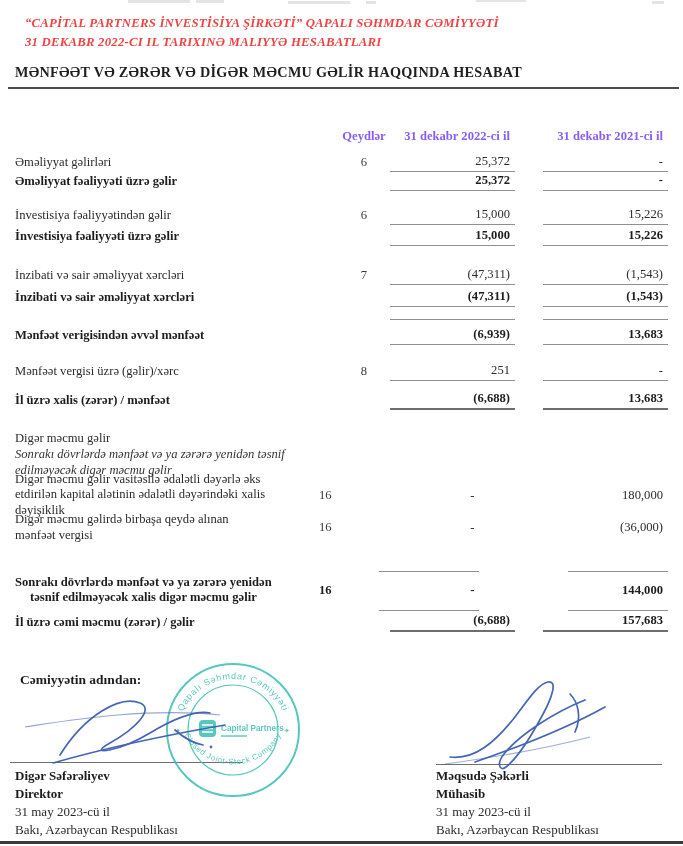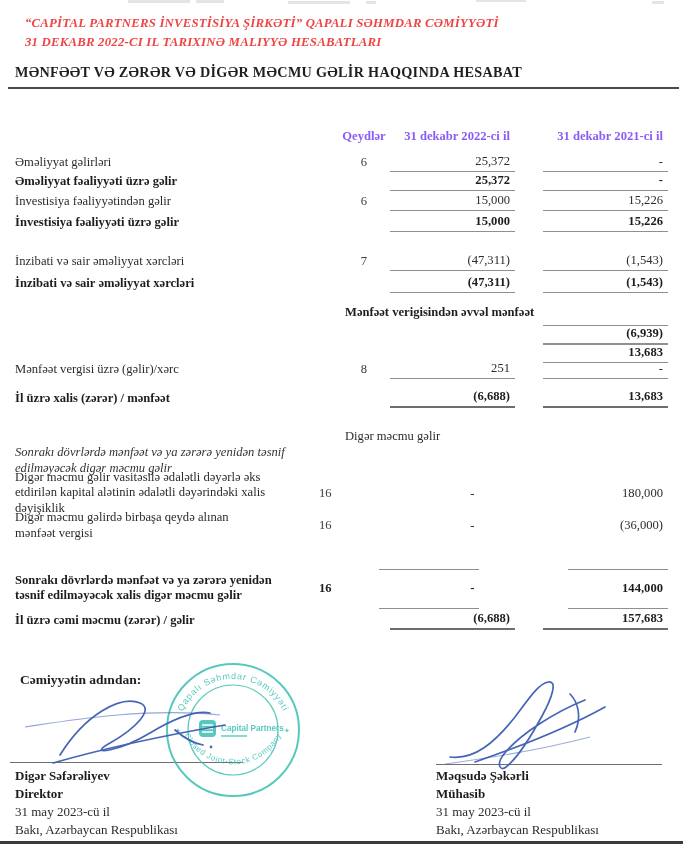--- a/index.html
+++ b/index.html
@@ -21,21 +21,21 @@
   .trow{display:flex;align-items:flex-end;}
   .trow.vcenter{align-items:center;gap:33px;}
   .trow.vcenter .cell{align-items:center;}
   .cell{display:flex;align-items:flex-end;box-sizing:border-box;height:100%;}
   .c-label{width:323px;justify-content:flex-start;line-height:15.5px;padding-bottom:2px;}
   .c-note{width:52px;justify-content:center;padding-bottom:2px;color:#3a3a3a;}
   .c-v{width:125px;justify-content:flex-end;padding:0 5px 2px 0;white-space:nowrap;}
   .c-gap{width:28px;}
   .hdr .c-note,.hdr .c-v{font-weight:bold;color:#8b5cf6;}
   .hdr{height:20px;}
-  .b{font-weight:bold;color:#1d1d1d;}
+  .b{font-weight:bold;color:#1d1d1d;text-align:center;}
   .i{font-style:italic;color:#333;}
   .rb-s{border-bottom:1px solid #8f8f8f;}
   .rb-t{border-bottom:2.5px solid #6d6d6d;}
   .rt{border-top:1px solid #8f8f8f;}
 
   
   .sig-heading{position:absolute;left:20px;top:672px;font-size:13.5px;font-weight:bold;color:#1d1d1d;}
   .sig-line{position:absolute;height:1px;background:#6f6f6f;}
   .sig-block{position:absolute;font-size:13px;line-height:18px;color:#2b2b2b;}
   .sig-block .nm,.sig-block .rl{font-weight:bold;color:#1c1c1c;}
@@ -76,21 +76,21 @@
           <div class="cell c-gap"></div>
           <div class="cell c-v rb-s">-</div>
         </div>
         <div class="trow" style="margin-top: 0px; height: 19px;">
           <div class="cell c-label b">Əməliyyat fəaliyyəti üzrə gəlir</div>
           <div class="cell c-note b"></div>
           <div class="cell c-v b rb-s">25,372</div>
           <div class="cell c-gap b"></div>
           <div class="cell c-v b rb-s">-</div>
         </div>
-        <div class="trow" style="height: 20px;">
+        <div class="trow" style="margin-top: 14px; height: 20px;">
           <div class="cell c-label">İnvestisiya fəaliyyətindən gəlir</div>
           <div class="cell c-note">6</div>
           <div class="cell c-v rb-s">15,000</div>
           <div class="cell c-gap"></div>
           <div class="cell c-v rb-s">15,226</div>
         </div>
         <div class="trow" style="margin-top: 0px; height: 21px;">
           <div class="cell c-label b">İnvestisiya fəaliyyəti üzrə gəlir</div>
           <div class="cell c-note b"></div>
           <div class="cell c-v b rb-s">15,000</div>
@@ -104,42 +104,42 @@
           <div class="cell c-gap"></div>
           <div class="cell c-v rb-s">(1,543)</div>
         </div>
         <div class="trow" style="margin-top: 0px; height: 22px;">
           <div class="cell c-label b">İnzibati və sair əməliyyat xərcləri</div>
           <div class="cell c-note b"></div>
           <div class="cell c-v b rb-s">(47,311)</div>
           <div class="cell c-gap b"></div>
           <div class="cell c-v b rb-s">(1,543)</div>
         </div>
-        <div class="trow" style="margin-top: 12px; height: 26px; flex-direction: column;">
+        <div class="trow" style="margin-top: 12px; height: 26px;">
           <div class="cell c-label b">Mənfəət verigisindən əvvəl mənfəət</div>
           <div class="cell c-note b"></div>
           <div class="cell c-v b rt rb-s">(6,939)</div>
           <div class="cell c-gap b"></div>
           <div class="cell c-v b rt rb-s">13,683</div>
         </div>
-        <div class="trow" style="margin-top: 28px; height: 20px;">
+        <div class="trow" style="margin-top: 16px; height: 20px;">
           <div class="cell c-label">Mənfəət vergisi üzrə (gəlir)/xərc</div>
           <div class="cell c-note">8</div>
           <div class="cell c-v rb-s">251</div>
           <div class="cell c-gap"></div>
           <div class="cell c-v rb-s">-</div>
         </div>
         <div class="trow" style="margin-top: 10px; height: 19px;">
           <div class="cell c-label b">İl üzrə xalis (zərər) / mənfəət</div>
           <div class="cell c-note b"></div>
           <div class="cell c-v b rb-t">(6,688)</div>
           <div class="cell c-gap b"></div>
           <div class="cell c-v b rb-t">13,683</div>
         </div>
-        <div class="trow" style="margin-top: 21px; height: 17px; flex-direction: column;">
+        <div class="trow" style="margin-top: 21px; height: 17px;">
           <div class="cell c-label">Digər məcmu gəlir</div>
           <div class="cell c-note"></div>
           <div class="cell c-v"></div>
           <div class="cell c-gap"></div>
           <div class="cell c-v"></div>
         </div>
         <div class="trow" style="margin-top: 0px; height: 32px;">
           <div class="cell c-label i">Sonrakı dövrlərdə mənfəət və ya zərərə yenidən təsnif edilməyəcək digər məcmu gəlir</div>
           <div class="cell c-note i"></div>
           <div class="cell c-v i"></div>

